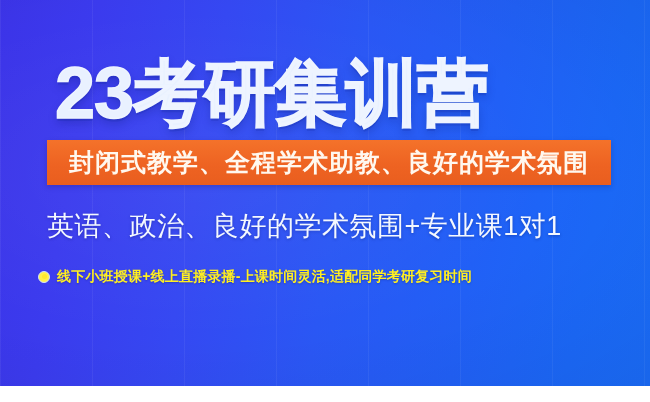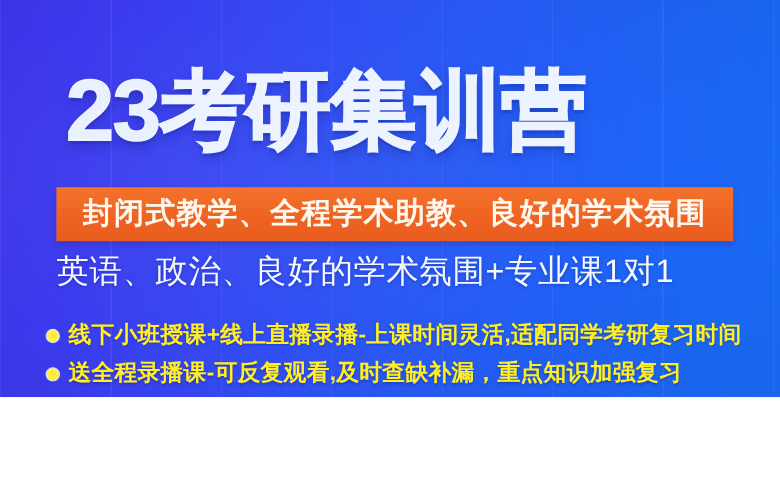--- a/index.html
+++ b/index.html
@@ -3,21 +3,21 @@
 <meta charset="utf-8">
 <style>
   html, body {
     margin: 0;
     padding: 0;
     background: #ffffff;
   }
   #poster {
     position: relative;
     width: 650px;
-    height: 331px;
+    height: 386px;
     overflow: hidden;
     font-family: "Liberation Sans", "DejaVu Sans", sans-serif;
     background: linear-gradient(100deg,
         #3c34e8 0%,
         #3b3bee 14%,
         #3548f2 32%,
         #2a57f4 52%,
         #2160f6 72%,
         #1b68f8 88%,
         #1a6cf9 100%);
@@ -63,21 +63,21 @@
     text-shadow:
        0 3px 0 rgba(20,40,160,0.22),
        0 5px 10px rgba(10,20,110,0.28);
     -webkit-text-stroke: 1.5px #eef4ff;
   }
 
   
   .banner {
     position: absolute;
     left: 47px;
-    top: 156px;
+    top: 140px;
     width: 564px;
     height: 45px;
     background: linear-gradient(180deg, #f4722a 0%, #ee6322 55%, #e95e1f 100%);
     box-shadow: 0 2px 5px rgba(30,20,90,0.25);
     display: flex;
     align-items: center;
     justify-content: center;
   }
   .banner-text {
     color: #fff8ef;
@@ -131,21 +131,21 @@
     position: absolute;
     left: 50%;
     top: 50%;
     width: 5px;
     height: 5px;
     margin: -2.5px 0 0 -2.5px;
     border-radius: 50%;
     background: #ffe92e;
   }
   .bullet-text {
-    font-size: 19px;
+    font-size: 14px;
     font-weight: 700;
     color: #ffef21;
     letter-spacing: 0.2px;
     line-height: 1.25;
     text-shadow: 0 1px 2px rgba(10,20,100,0.3);
   }
 </style>
 </head>
 <body>
 
@@ -164,21 +164,17 @@
 
     <div class="subtitle">英语、政治、良好的学术氛围+专业课1对1</div>
 
     <div class="bullets">
 
       <div class="bullet-row">
         <span class="bullet-dot"></span>
         <span class="bullet-text">线下小班授课+线上直播录播-上课时间灵活,适配同学考研复习时间</span>
       </div>
 
-      <div class="bullet-row">
-        <span class="bullet-dot"></span>
-        <span class="bullet-text">送全程录播课-可反复观看,及时查缺补漏，重点知识加强复习</span>
-      </div>
 
     </div>
 
   </div>
 </div>
 
 </body></html>

